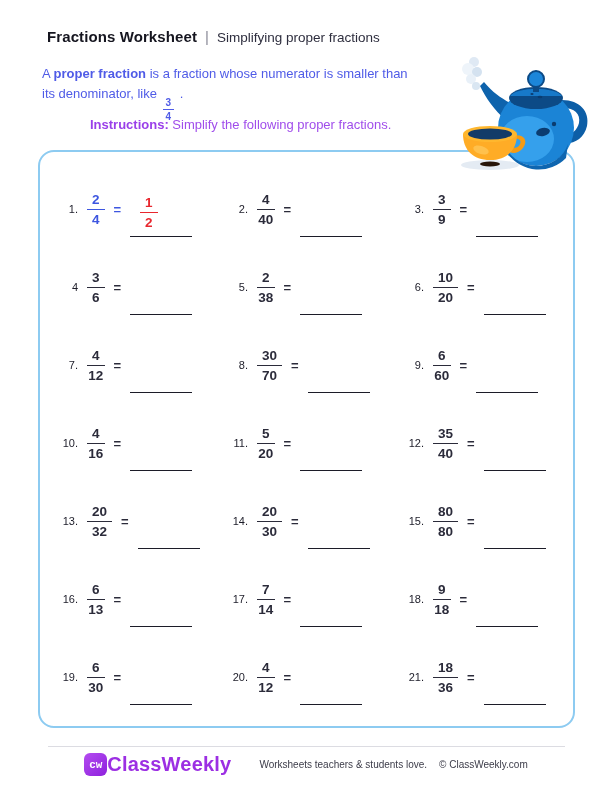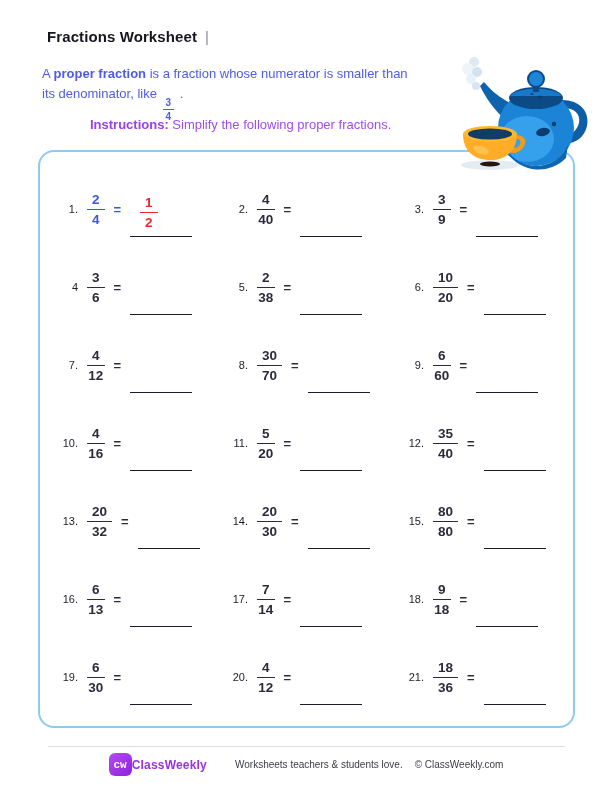--- a/index.html
+++ b/index.html
@@ -46,32 +46,33 @@
   .answer-frac .fden { padding-top:2px; }
   .problem.example .frac, .problem.example .eq { color:#3d56e0; }
   .problem.example .frac .fnum { border-bottom-color:#3d56e0; }
   .problem.example .answer-frac { display:inline-flex; }
 
   
   .footer-divider { position:absolute; left:48px; right:47px; top:746px; border-top:1px solid #dcdce2; }
   .footer { position:absolute; left:0; right:0; top:753px; display:flex; align-items:center; justify-content:center; }
   .logo-badge { width:23px; height:23px; border-radius:6px; background:linear-gradient(140deg,#b44cf0,#8e21dd);
                 color:#ffffff; font-size:11px; font-weight:700; display:flex; align-items:center; justify-content:center;font-family:Liberation Mono, monospace; }
-  .brand { font-size:12px; font-weight:800; color:#9c2fe3; margin-left:0; letter-spacing:.2px; }
+  .brand { font-size:20px; font-weight:800; color:#9c2fe3; margin-left:0; letter-spacing:.2px; }
   .tagline { font-size:10px; color:#3c3c49; margin-left:28px; }
   .copyright { font-size:10px; color:#3c3c49; margin-left:12px; }
 </style>
 </head>
 <body>
 
 <div class="page">
 
   <div class="header">
     <span class="title">Fractions Worksheet</span>
     <span class="sep">|</span>
+    <span class="subtitle">Simplifying proper fractions</span>
   </div>
 
   <div class="intro">
     <span>A </span><b>proper fraction</b><span> is a fraction whose numerator is smaller than its denominator, like </span><span class="inline-frac">
         <span class="fnum">3</span>
         <span class="fden">4</span>
       </span><span> .</span>
   </div>
 
   <div class="instructions">

